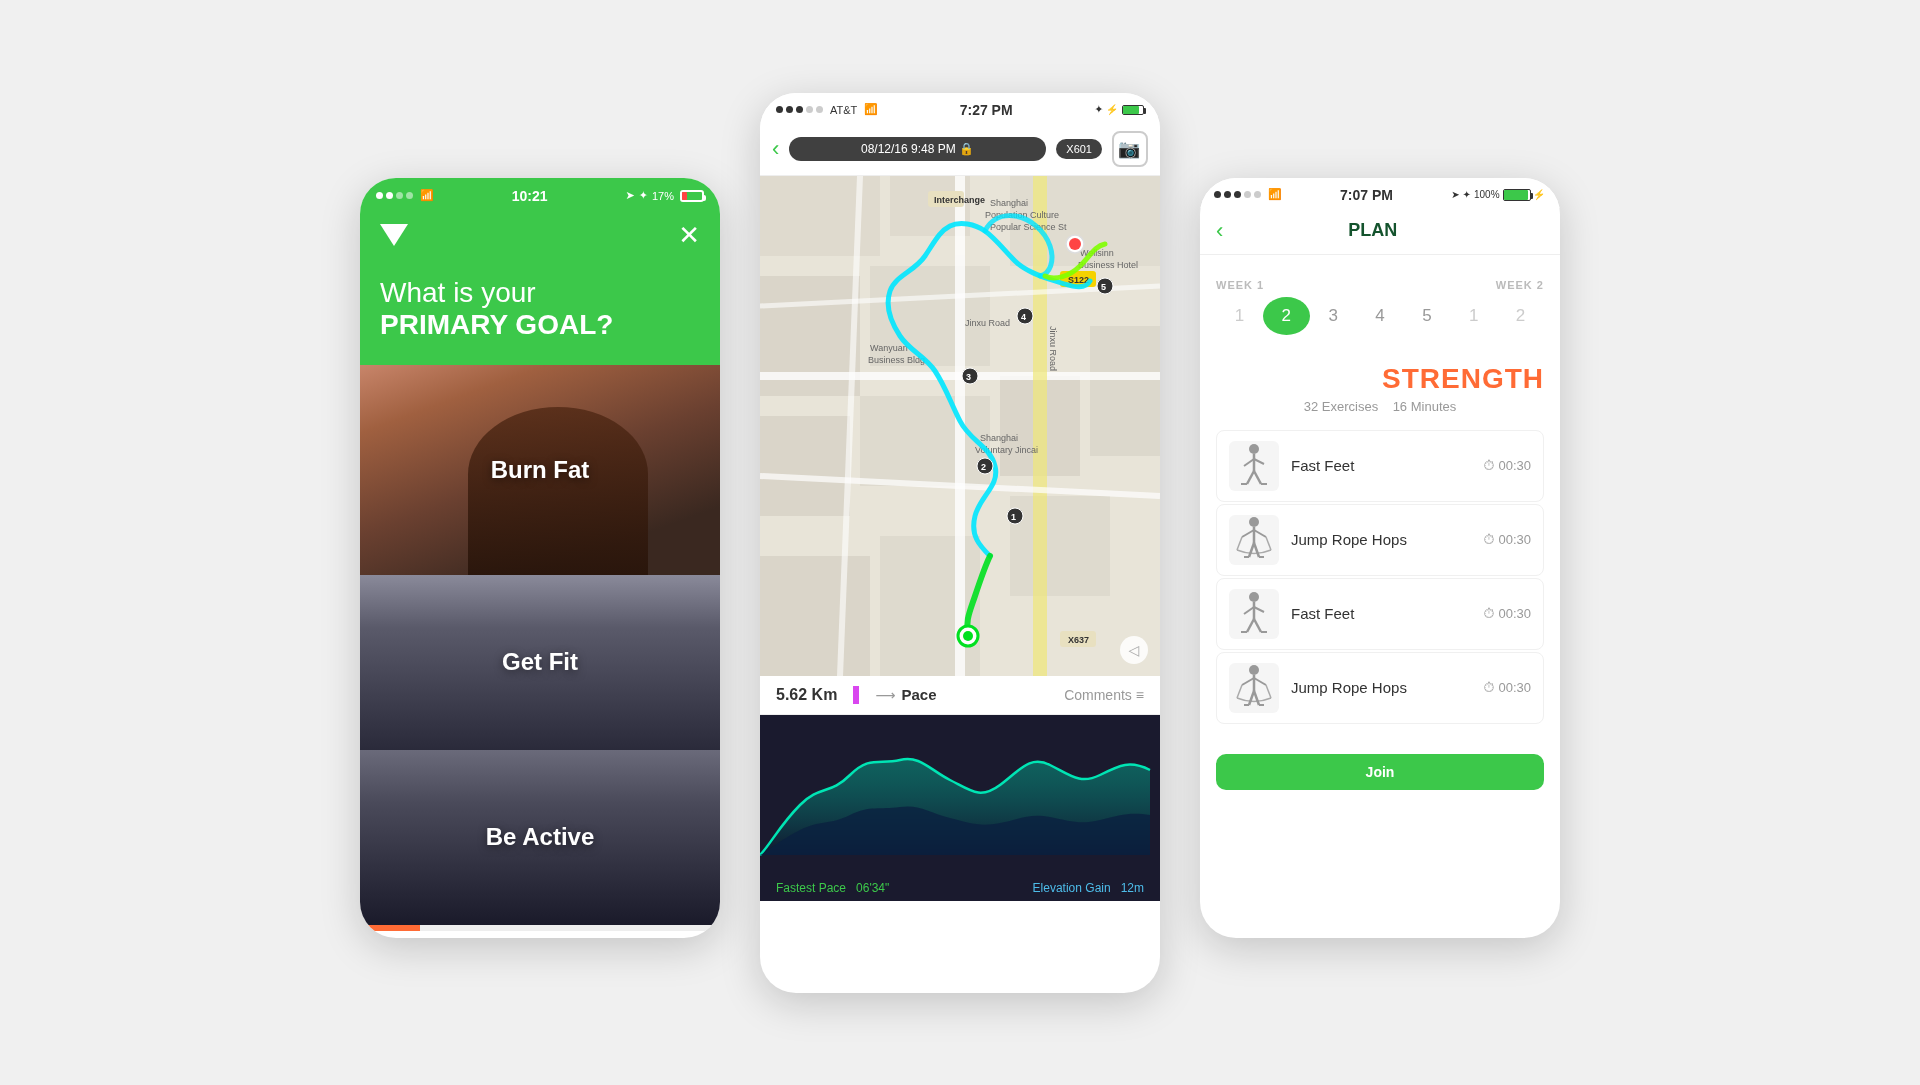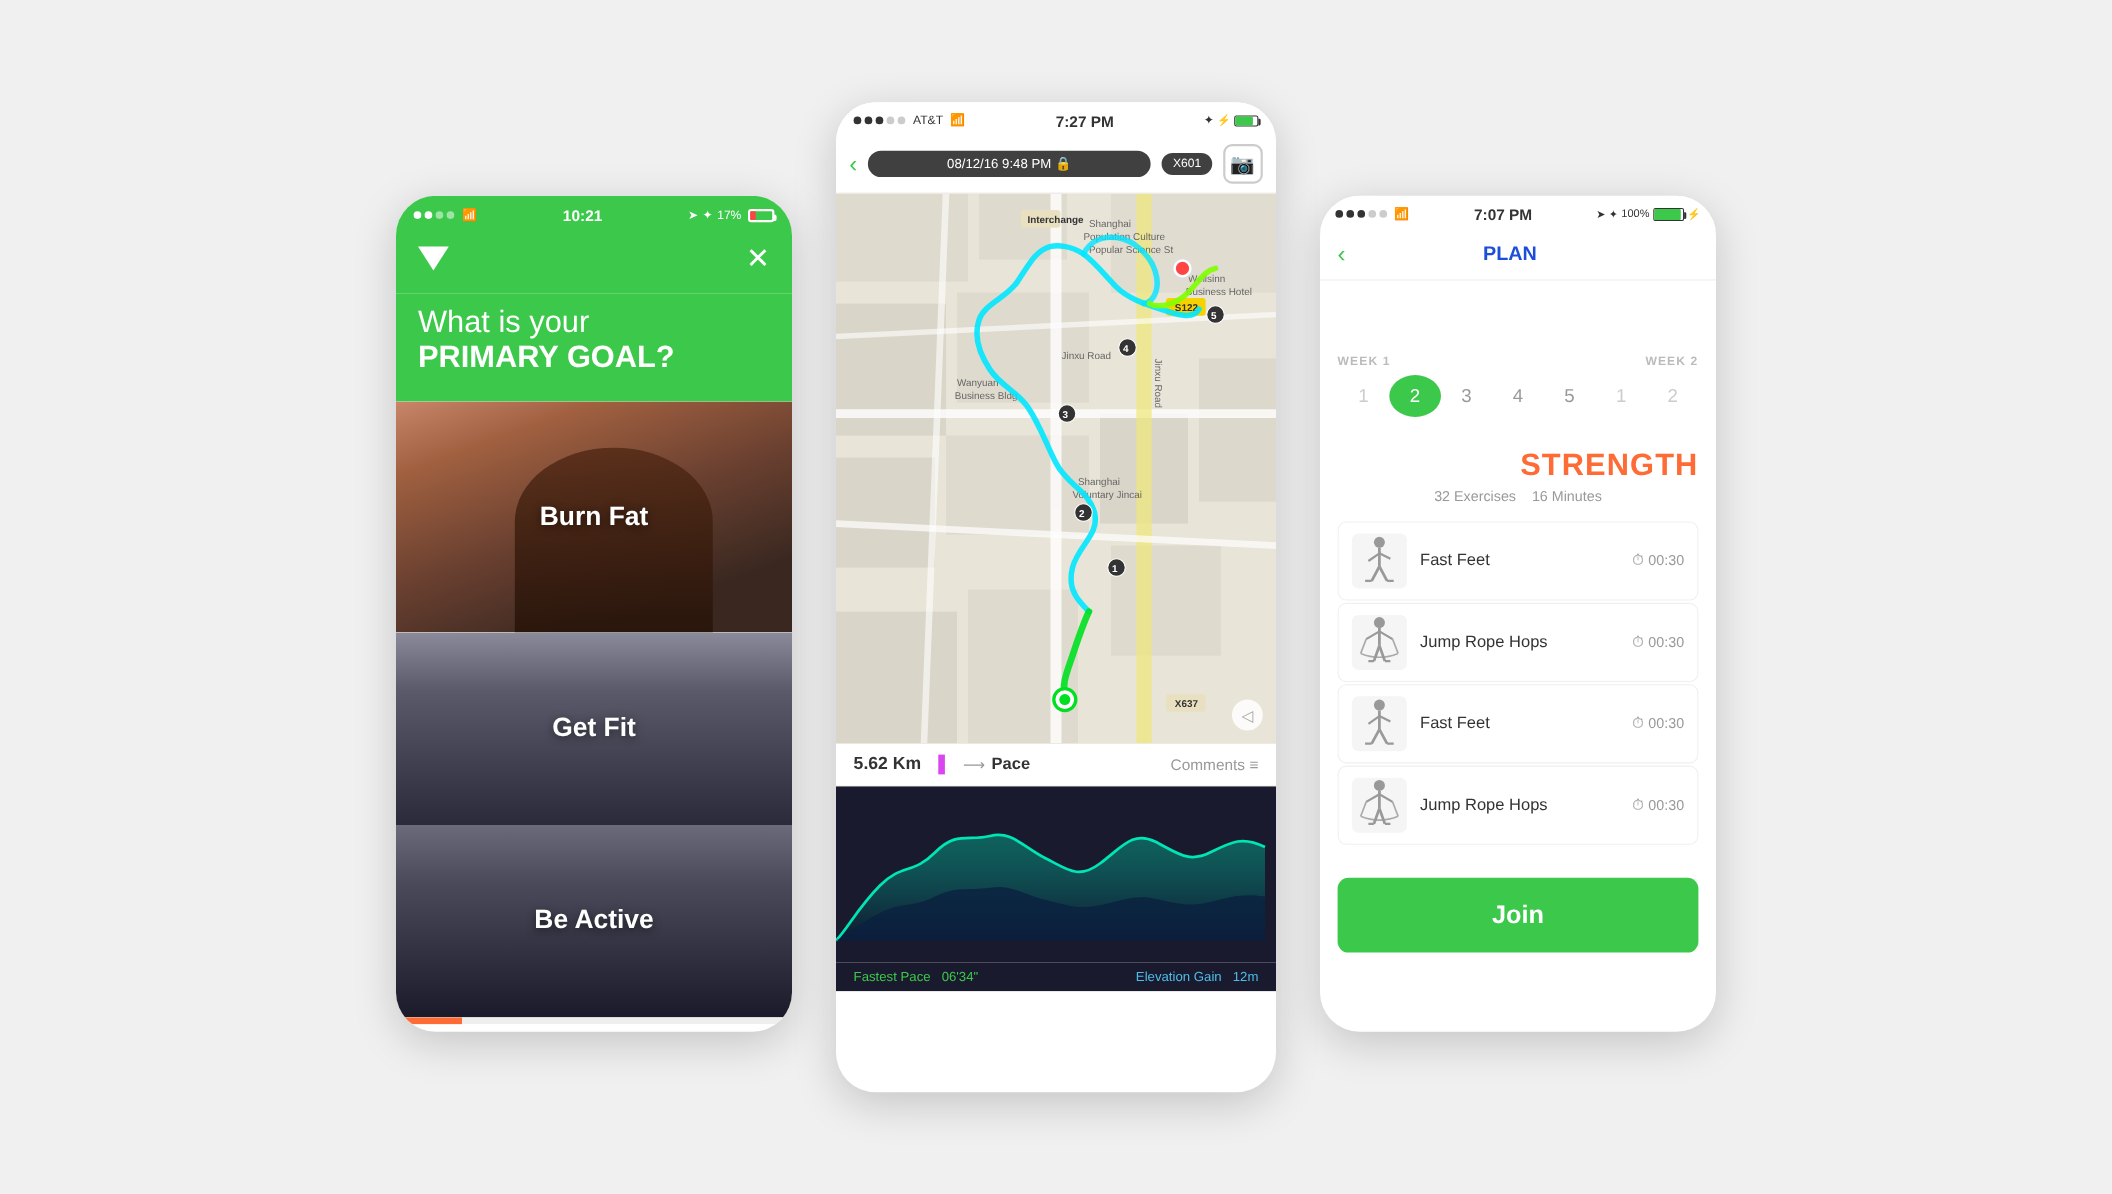--- a/index.html
+++ b/index.html
@@ -267,28 +267,27 @@
     .batt3-fill { width: 95%; height: 100%; background: #3cc84a; border-radius: 1px; }
     .batt3::after { content:''; position:absolute; right:-3px; top:3px; width:2px; height:6px; background:#333; border-radius:0 1px 1px 0; }
 
     .phone3-nav {
       display: flex;
       align-items: center;
       padding: 10px 16px;
       border-bottom: 1px solid #eee;
     }
     .nav-back { font-size: 22px; color: #3cc84a; font-weight: 300; cursor: pointer; margin-right: 10px; }
-    .nav-title { flex: 1; text-align: center; font-size: 18px; font-weight: 600; color: #1d4ed8; }
+    .nav-title { flex: 1; text-align: center; font-size: 18px; font-weight: 600; color: #14532d; }
     .nav-spacer { width: 32px; }
 
     .week-selector {
       display: flex;
       align-items: flex-start;
       padding: 24px 16px 0;
-      margin-top: 44px;
     }
     .week-label { font-size: 11px; font-weight: 700; color: #bbb; letter-spacing: 1px; flex: 1; }
     .week-label2 { font-size: 11px; font-weight: 700; color: #bbb; letter-spacing: 1px; }
 
     .day-selector {
       display: flex;
       align-items: center;
       padding: 6px 16px 12px;
     }
     .day-btn {
@@ -358,22 +357,22 @@
     }
     .timer-icon { font-size: 14px; color: #999; }
 
     .join-btn {
       margin: 14px 16px;
       background: #3cc84a;
       color: white;
       border: none;
       border-radius: 10px;
       width: calc(100% - 32px);
-      height: 68px;
-      font-size: 23px;
+      height: 36px;
+      font-size: 14px;
       font-weight: 600;
       cursor: pointer;
       display: flex; align-items: center; justify-content: center;
     }
   </style>
 </head>
 <body>
 
 <div class="phone phone1">
 

